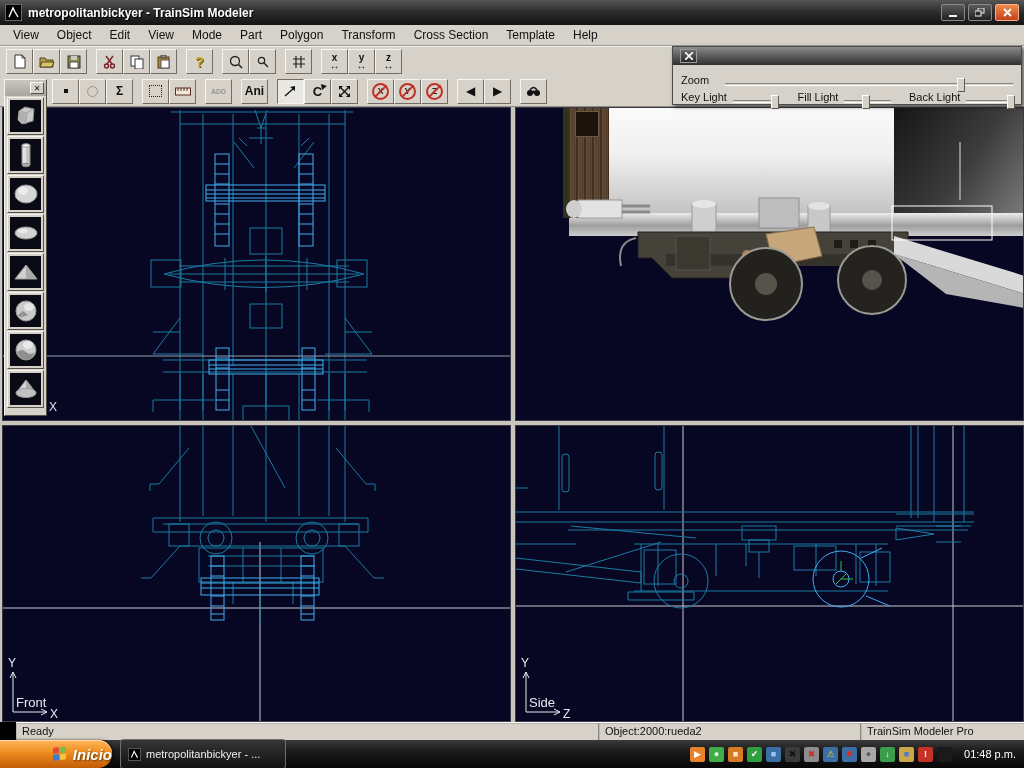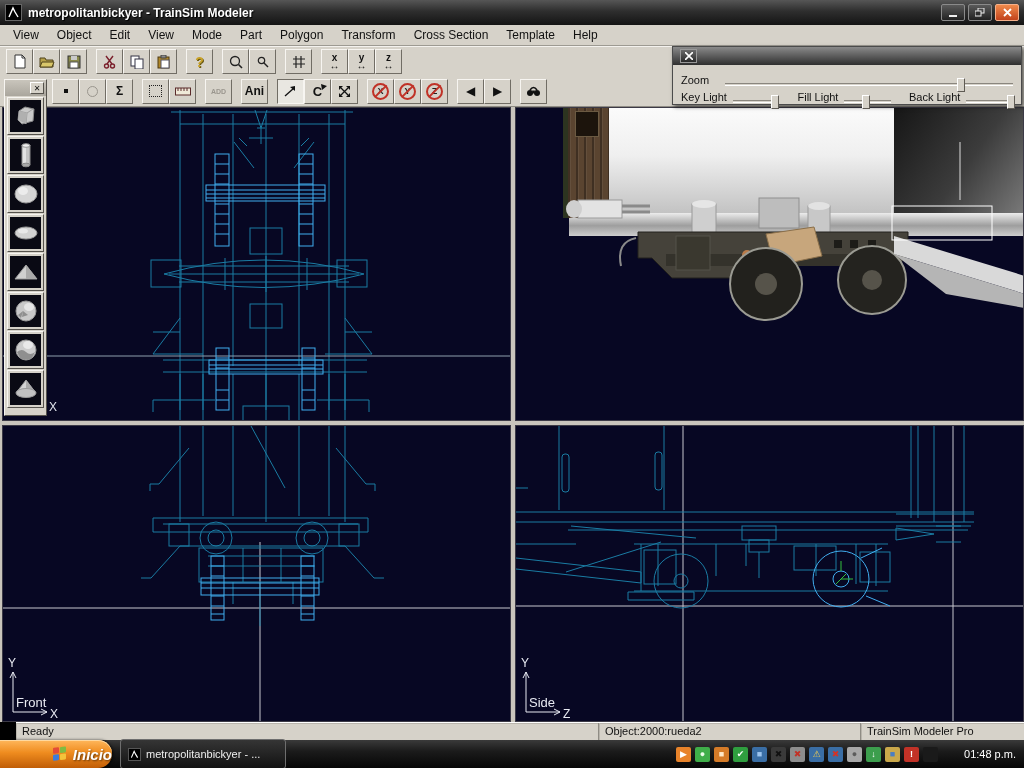--- a/index.html
+++ b/index.html
@@ -123,21 +123,21 @@
   .task-item { margin-left:8px; height:30px; width:166px; display:flex; align-items:center;
     gap:5px; padding:0 7px; border:1px solid #6e6e6e; border-radius:3px;
     background:linear-gradient(180deg,#353535,#121212); color:#eee; font-size:11px;
     white-space:nowrap; overflow:hidden; }
   .task-icon { width:13px; height:13px; background:#000; border:1px solid #555; flex:none;
     display:flex; align-items:center; justify-content:center; }
   .tray { margin-left:auto; display:flex; align-items:center; gap:4px; padding-right:8px; }
   .tray-ic { width:15px; height:15px; border-radius:2px; display:flex; align-items:center;
     justify-content:center; font-size:9px; font-weight:bold; }
   .quad { display:grid; grid-template-columns:6px 6px; grid-template-rows:6px 6px; gap:1px; }
-  .clock { color:#fff; font-size:11px; margin-left:22px; }
+  .clock { color:#fff; font-size:11px; margin-left:8px; }
 </style>
 </head>
 <body>
 
 <div class="app">
 
   <div class="titlebar">
     <div class="app-icon">
       <svg width="13" height="13" viewBox="0 0 13 13">
           <path d="M2 11 L6 2 L8 6 L11 11" stroke="#fff" stroke-width="1.4" fill="none"></path>

